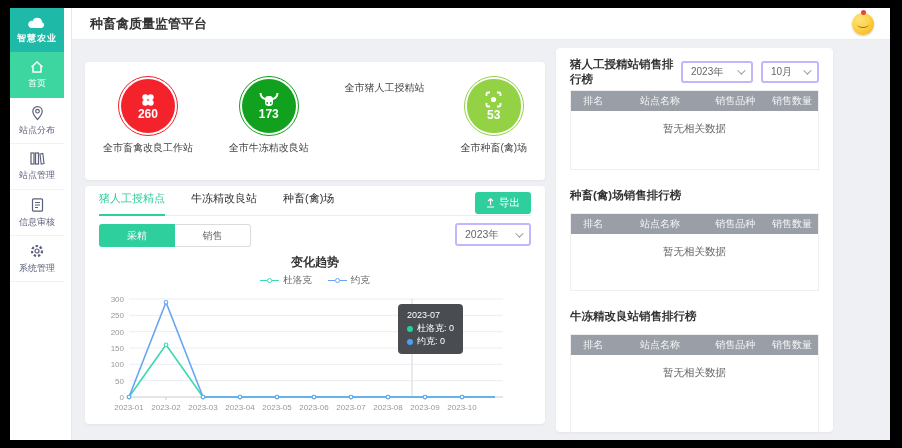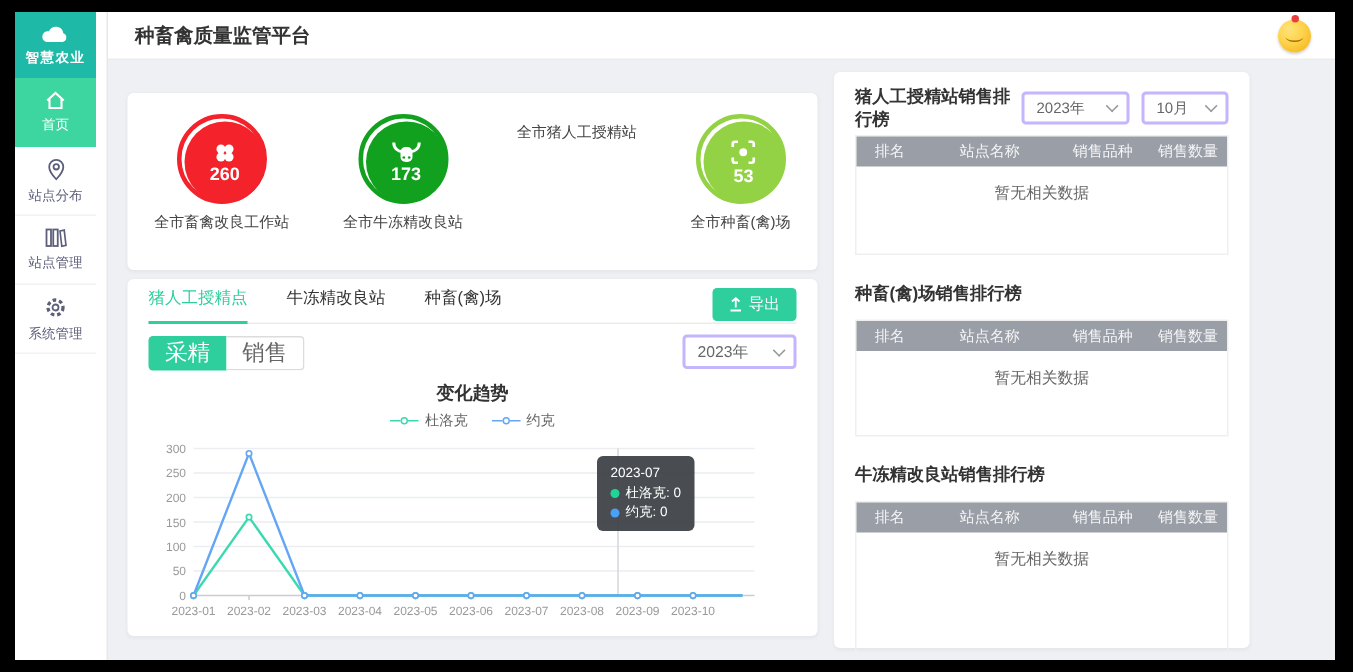--- a/index.html
+++ b/index.html
@@ -23,33 +23,33 @@
 
   
   .content { position:absolute; left:62px; top:32px; right:0; bottom:0; }
   .card { position:absolute; background:#fff; border-radius:4px; box-shadow:0 1px 3px rgba(0,0,0,.05); }
   .card-stats { left:13px; top:22px; width:460px; height:118px; display:flex; align-items:flex-start; justify-content:space-around; padding-top:14px; }
   .card-trend { left:13px; top:146px; width:460px; height:238px; padding:0 14px; }
   .card-rank  { left:484px; top:8px; width:277px; height:384px; padding:12px 14px; }
 
   
   .stat { display:flex; flex-direction:column; align-items:center; }
-  .ring { width:60px; height:60px; border-radius:50%; border:3px solid #fca5a5; padding:2px; }
+  .ring { width:60px; height:60px; border-radius:50%; border:1px solid #fca5a5; padding:2px; }
   .circle { width:54px; height:54px; border-radius:50%; display:flex; flex-direction:column; align-items:center; justify-content:center; color:#fff; }
   .circle .num { font-size:12px; font-weight:bold; line-height:12px; margin-top:1px; }
   .stat .stat-label { margin-top:5px; font-size:10px; color:#444; }
 
   
   .tabs-row { position:relative; height:30px; border-bottom:1px solid #ececec; display:flex; align-items:flex-end; gap:26px; }
   .tab { font-size:11px; color:#333; padding-bottom:9px; position:relative; cursor:pointer; }
   .tab.active { color:#2fce9d; }
   .tab.active::after { content:""; position:absolute; left:0; right:0; bottom:-1px; height:2px; background:#2fce9d; }
   .export-btn { position:absolute; right:0; top:6px; height:22px; background:#2fce9d; color:#fff; font-size:10.5px; border:none; border-radius:3px; padding:0 11px; display:flex; align-items:center; gap:4px; cursor:pointer; }
   .toggle-row { margin-top:8px; display:flex; }
-  .seg-btn { width:52px; height:23px; font-size:15px; display:flex; align-items:center; justify-content:center; cursor:pointer; }
+  .seg-btn { width:76px; height:23px; font-size:10px; display:flex; align-items:center; justify-content:center; cursor:pointer; }
   .seg-btn.on { background:#2fce9d; color:#fff; border-radius:3px 0 0 3px; }
   .seg-btn.off { background:#fff; color:#666; border:1px solid #dcdcdc; border-left:none; border-radius:0 3px 3px 0; }
   .select { height:23px; border:2px solid #c4b5fd; border-radius:3px; background:#fff; display:flex; align-items:center; justify-content:space-between; padding:0 8px; font-size:10.5px; color:#666; cursor:pointer; }
   .year-select-trend { position:absolute; right:14px; top:37px; width:76px; }
   .chev { width:6px; height:6px; border-right:1px solid #999; border-bottom:1px solid #999; transform:rotate(45deg) translateY(-2px); }
   .chart-title { text-align:center; font-size:12px; font-weight:bold; color:#333; margin-top:7px; }
   .legend { display:flex; justify-content:center; gap:16px; margin-top:3px; }
   .legend-item { display:flex; align-items:center; gap:4px; font-size:9.5px; color:#666; cursor:pointer; }
   .lm { display:flex; align-items:center; }
   .lm-line { width:7px; height:1.5px; background:#999; }
@@ -100,20 +100,27 @@
     </div>
     <div class="side-item">
       <svg width="16" height="15" viewBox="0 0 16 15">
         <rect x="2" y="2" width="3" height="11" fill="none" stroke="#5c5f7a" stroke-width="1.2"></rect>
         <rect x="6.5" y="2" width="3" height="11" fill="none" stroke="#5c5f7a" stroke-width="1.2"></rect>
         <path d="M11 3 L13.8 2.4 L15 12.6 L12.2 13.2 Z" fill="none" stroke="#5c5f7a" stroke-width="1.1"></path>
       </svg>
       <span>站点管理</span>
     </div>
     <div class="side-item">
+      <svg width="15" height="16" viewBox="0 0 15 16">
+        <rect x="2.5" y="1.8" width="10" height="12.4" rx="1" fill="none" stroke="#5c5f7a" stroke-width="1.2"></rect>
+        <path d="M5 5.5 H10 M5 8 H10 M5 10.5 H8" stroke="#5c5f7a" stroke-width="1.1"></path>
+      </svg>
+      <span>信息审核</span>
+    </div>
+    <div class="side-item">
       <svg width="16" height="16" viewBox="0 0 16 16">
         <circle cx="8" cy="8" r="5" fill="none" stroke="#5c5f7a" stroke-width="2.2" stroke-dasharray="2.4 1.9"></circle>
         <circle cx="8" cy="8" r="2" fill="none" stroke="#5c5f7a" stroke-width="1.2"></circle>
       </svg>
       <span>系统管理</span>
     </div>
   </div>
 
   <div class="header">
     <span class="title">种畜禽质量监管平台</span>
@@ -149,21 +156,21 @@
           <span class="num">173</span>
         </div>
           </div>
         <span class="stat-label">全市牛冻精改良站</span>
       </div>
       <div class="stat">
         <span class="stat-label">全市猪人工授精站</span>
       </div>
       <div class="stat">
         <div class="ring" style="border-color: rgb(147, 210, 68);">
-            <div class="circle" style="background: rgb(147, 210, 68);">
+            <div class="circle" style="background: rgb(147, 210, 68); border-radius: 26px;">
           <svg width="17" height="17" viewBox="0 0 17 17">
             <path d="M1.5 5 V3 Q1.5 1.5 3 1.5 H5 M12 1.5 H14 Q15.5 1.5 15.5 3 V5 M15.5 12 V14 Q15.5 15.5 14 15.5 H12 M5 15.5 H3 Q1.5 15.5 1.5 14 V12" fill="none" stroke="#fff" stroke-width="1.8"></path>
             <circle cx="8.5" cy="8.5" r="2.6" fill="#fff"></circle>
           </svg>
           <span class="num">53</span>
         </div>
           </div>
         <span class="stat-label">全市种畜(禽)场</span>
       </div>
     </div>

